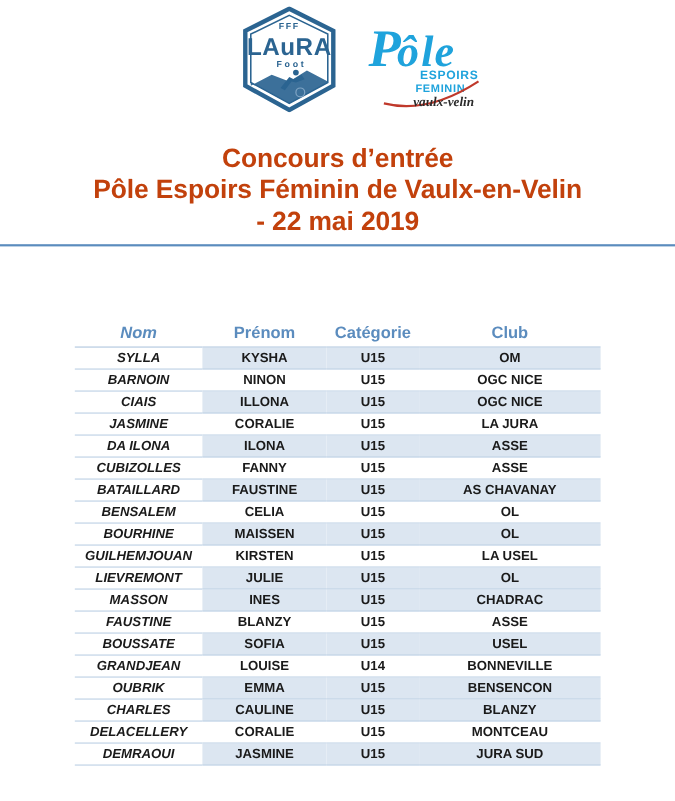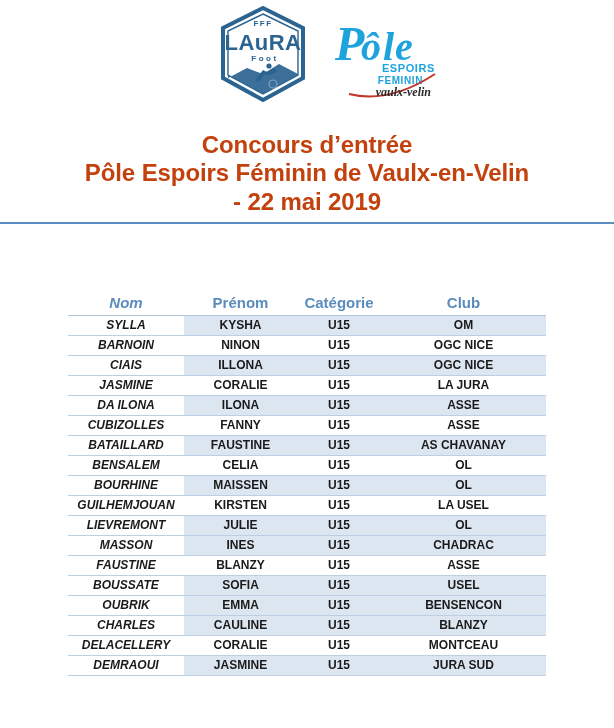--- a/index.html
+++ b/index.html
@@ -258,20 +258,26 @@
           <td>BLANZY</td>
           <td>U15</td>
           <td>ASSE</td>
         </tr>
         <tr class="shaded">
           <td class="nom">BOUSSATE</td>
           <td>SOFIA</td>
           <td>U15</td>
           <td>USEL</td>
         </tr>
+        <tr>
+          <td class="nom">GRANDJEAN</td>
+          <td>LOUISE</td>
+          <td>U14</td>
+          <td>BONNEVILLE</td>
+        </tr>
         <tr class="shaded">
           <td class="nom">OUBRIK</td>
           <td>EMMA</td>
           <td>U15</td>
           <td>BENSENCON</td>
         </tr>
         <tr class="shaded">
           <td class="nom">CHARLES</td>
           <td>CAULINE</td>
           <td>U15</td>

